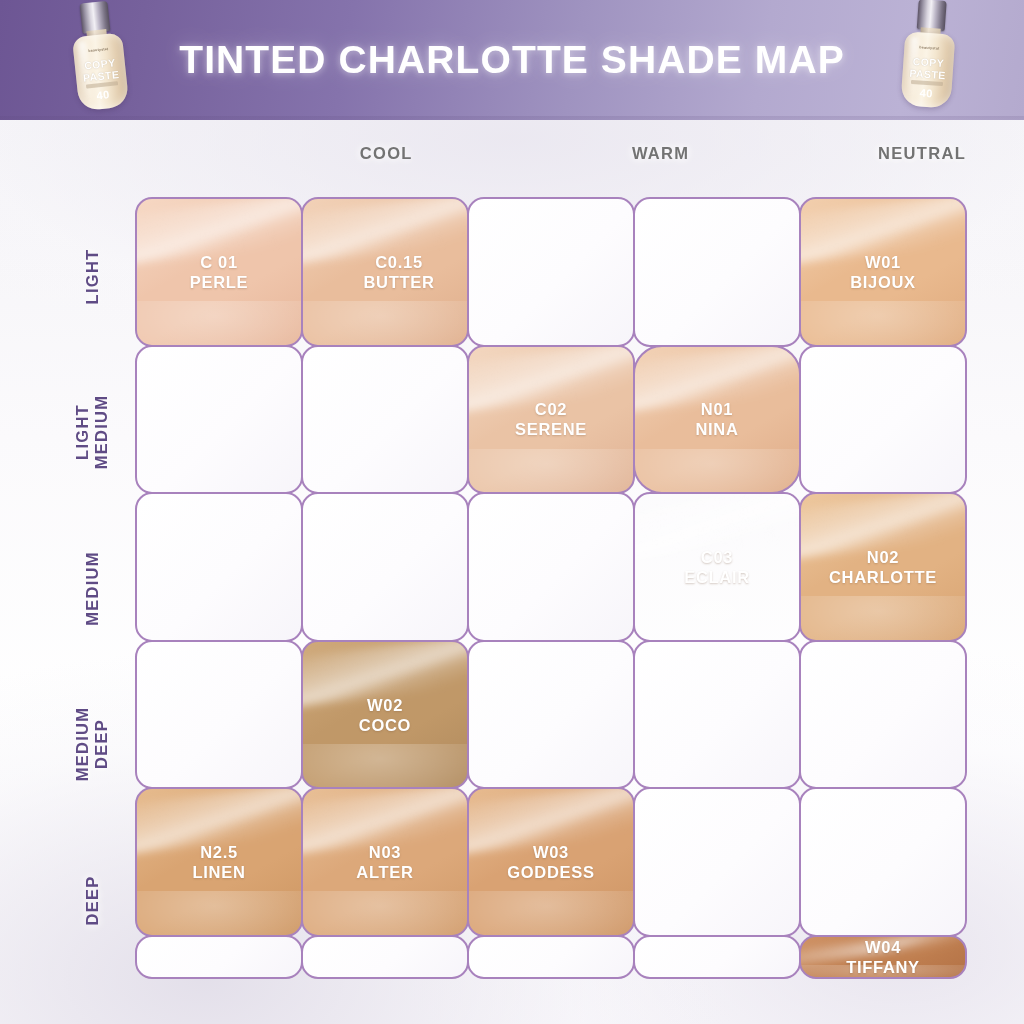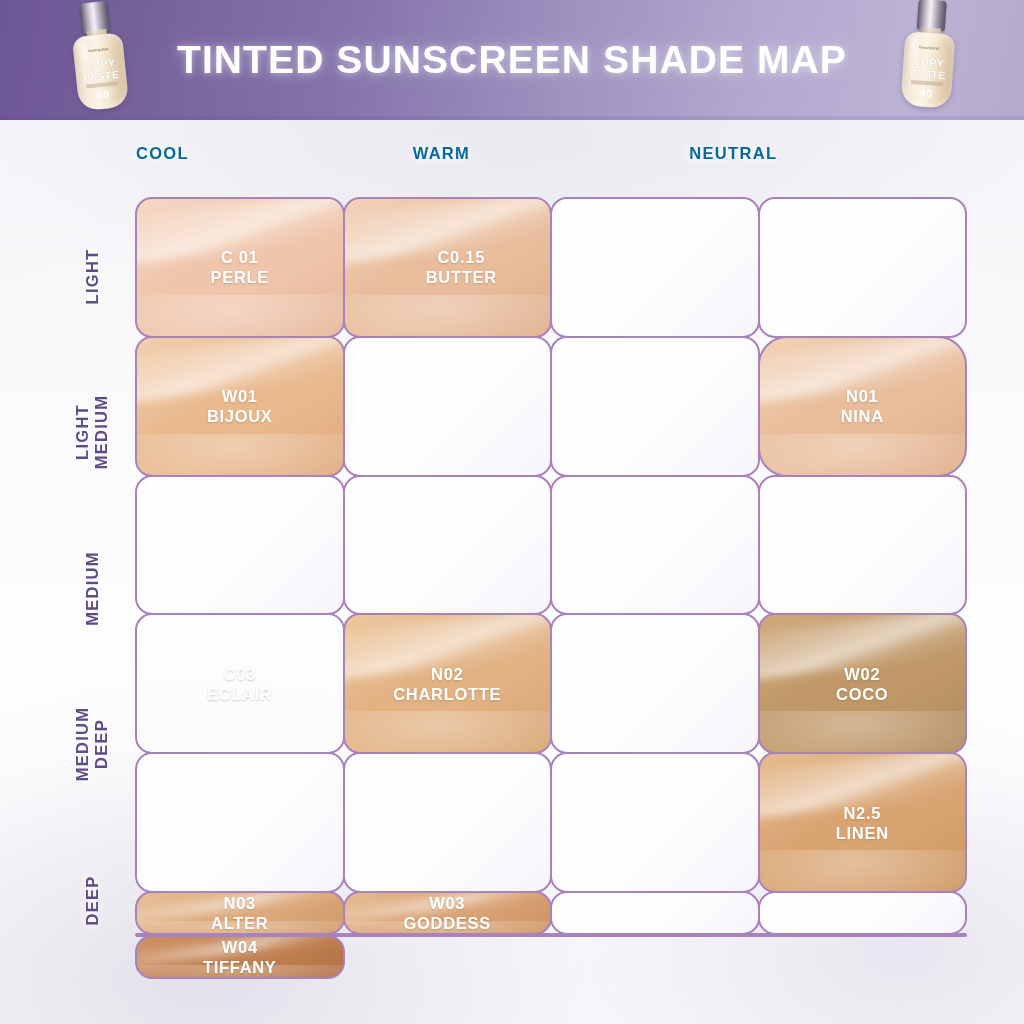--- a/index.html
+++ b/index.html
@@ -156,22 +156,22 @@
   
   .col-headers {
     position: absolute;
     left: 136px; top: 144px;
     width: 830px; height: 34px;
     display: flex;
     z-index: 3;
   }
   .col-header {
     flex: 1 1 0;
-    text-align: left;
-    color: #0369a1;
+    text-align: right;
+    color: #737373;
     font-size: 16.5px;
     font-weight: bold;
     letter-spacing: 1.3px;
     text-shadow: 0 0 7px #ffffff, 0 0 12px #ffffff;
   }
 
   
   .row-headers {
     position: absolute;
     left: 52px; top: 198px;
@@ -197,21 +197,21 @@
     text-align: center;
     text-shadow: 0 0 7px #ffffff, 0 0 12px #ffffff;
   }
 
   
   .grid {
     position: absolute;
     left: 136px; top: 198px;
     width: 830px; height: 780px;
     display: grid;
-    grid-template-columns: repeat(4, 1fr);
+    grid-template-columns: repeat(5, 1fr);
     grid-template-rows: repeat(5, 1fr);
     z-index: 2;
   }
 
   .cell {
     position: relative;
     margin: -1px;
     border: 2px solid #a882bd;
     border-radius: 17px;
     display: flex;
@@ -262,21 +262,21 @@
     text-shadow: 0 1px 2px rgba(120,85,60,0.30);
     white-space: pre-line;
   }
 </style>
 </head>
 <body>
 
 <div class="page-wash"></div>
 
 <div class="banner">
-  <div class="banner-title">TINTED SUNSCREEN SHADE MAP</div>
+  <div class="banner-title">TINTED CHARLOTTE SHADE MAP</div>
 
   <div class="bottle left">
     <div class="bottle-cap"></div>
     <div class="bottle-neck"></div>
     <div class="bottle-body">
       <div class="bottle-shine"></div>
       <div class="bottle-brand">beautystat</div>
       <div class="bottle-name">COPY
 PASTE</div>
       <div class="bottle-sub"></div>
@@ -334,20 +334,24 @@
 BUTTER</div>
     </div>
     <div class="cell empty"></div>
     <div class="cell empty"></div>
     <div class="cell filled" style="background: linear-gradient(150deg, rgb(242, 207, 174) 0%, rgb(233, 185, 142) 42%, rgb(233, 185, 142) 62%, rgb(223, 170, 125) 100%);">
       <div class="cell-label">W01
 BIJOUX</div>
     </div>
     <div class="cell empty"></div>
     <div class="cell empty"></div>
+    <div class="cell filled" style="background: linear-gradient(150deg, rgb(243, 215, 192) 0%, rgb(234, 195, 165) 42%, rgb(234, 195, 165) 62%, rgb(224, 178, 148) 100%);">
+      <div class="cell-label">C02
+SERENE</div>
+    </div>
     <div class="cell filled" style="background: linear-gradient(150deg, rgb(242, 210, 182) 0%, rgb(233, 189, 155) 42%, rgb(233, 189, 155) 62%, rgb(223, 172, 136) 100%); border-radius: 29px;">
       <div class="cell-label">N01
 NINA</div>
     </div>
     <div class="cell empty"></div>
     <div class="cell empty"></div>
     <div class="cell empty"></div>
     <div class="cell empty"></div>
     <div class="cell filled">
       <div class="cell-label">C03

